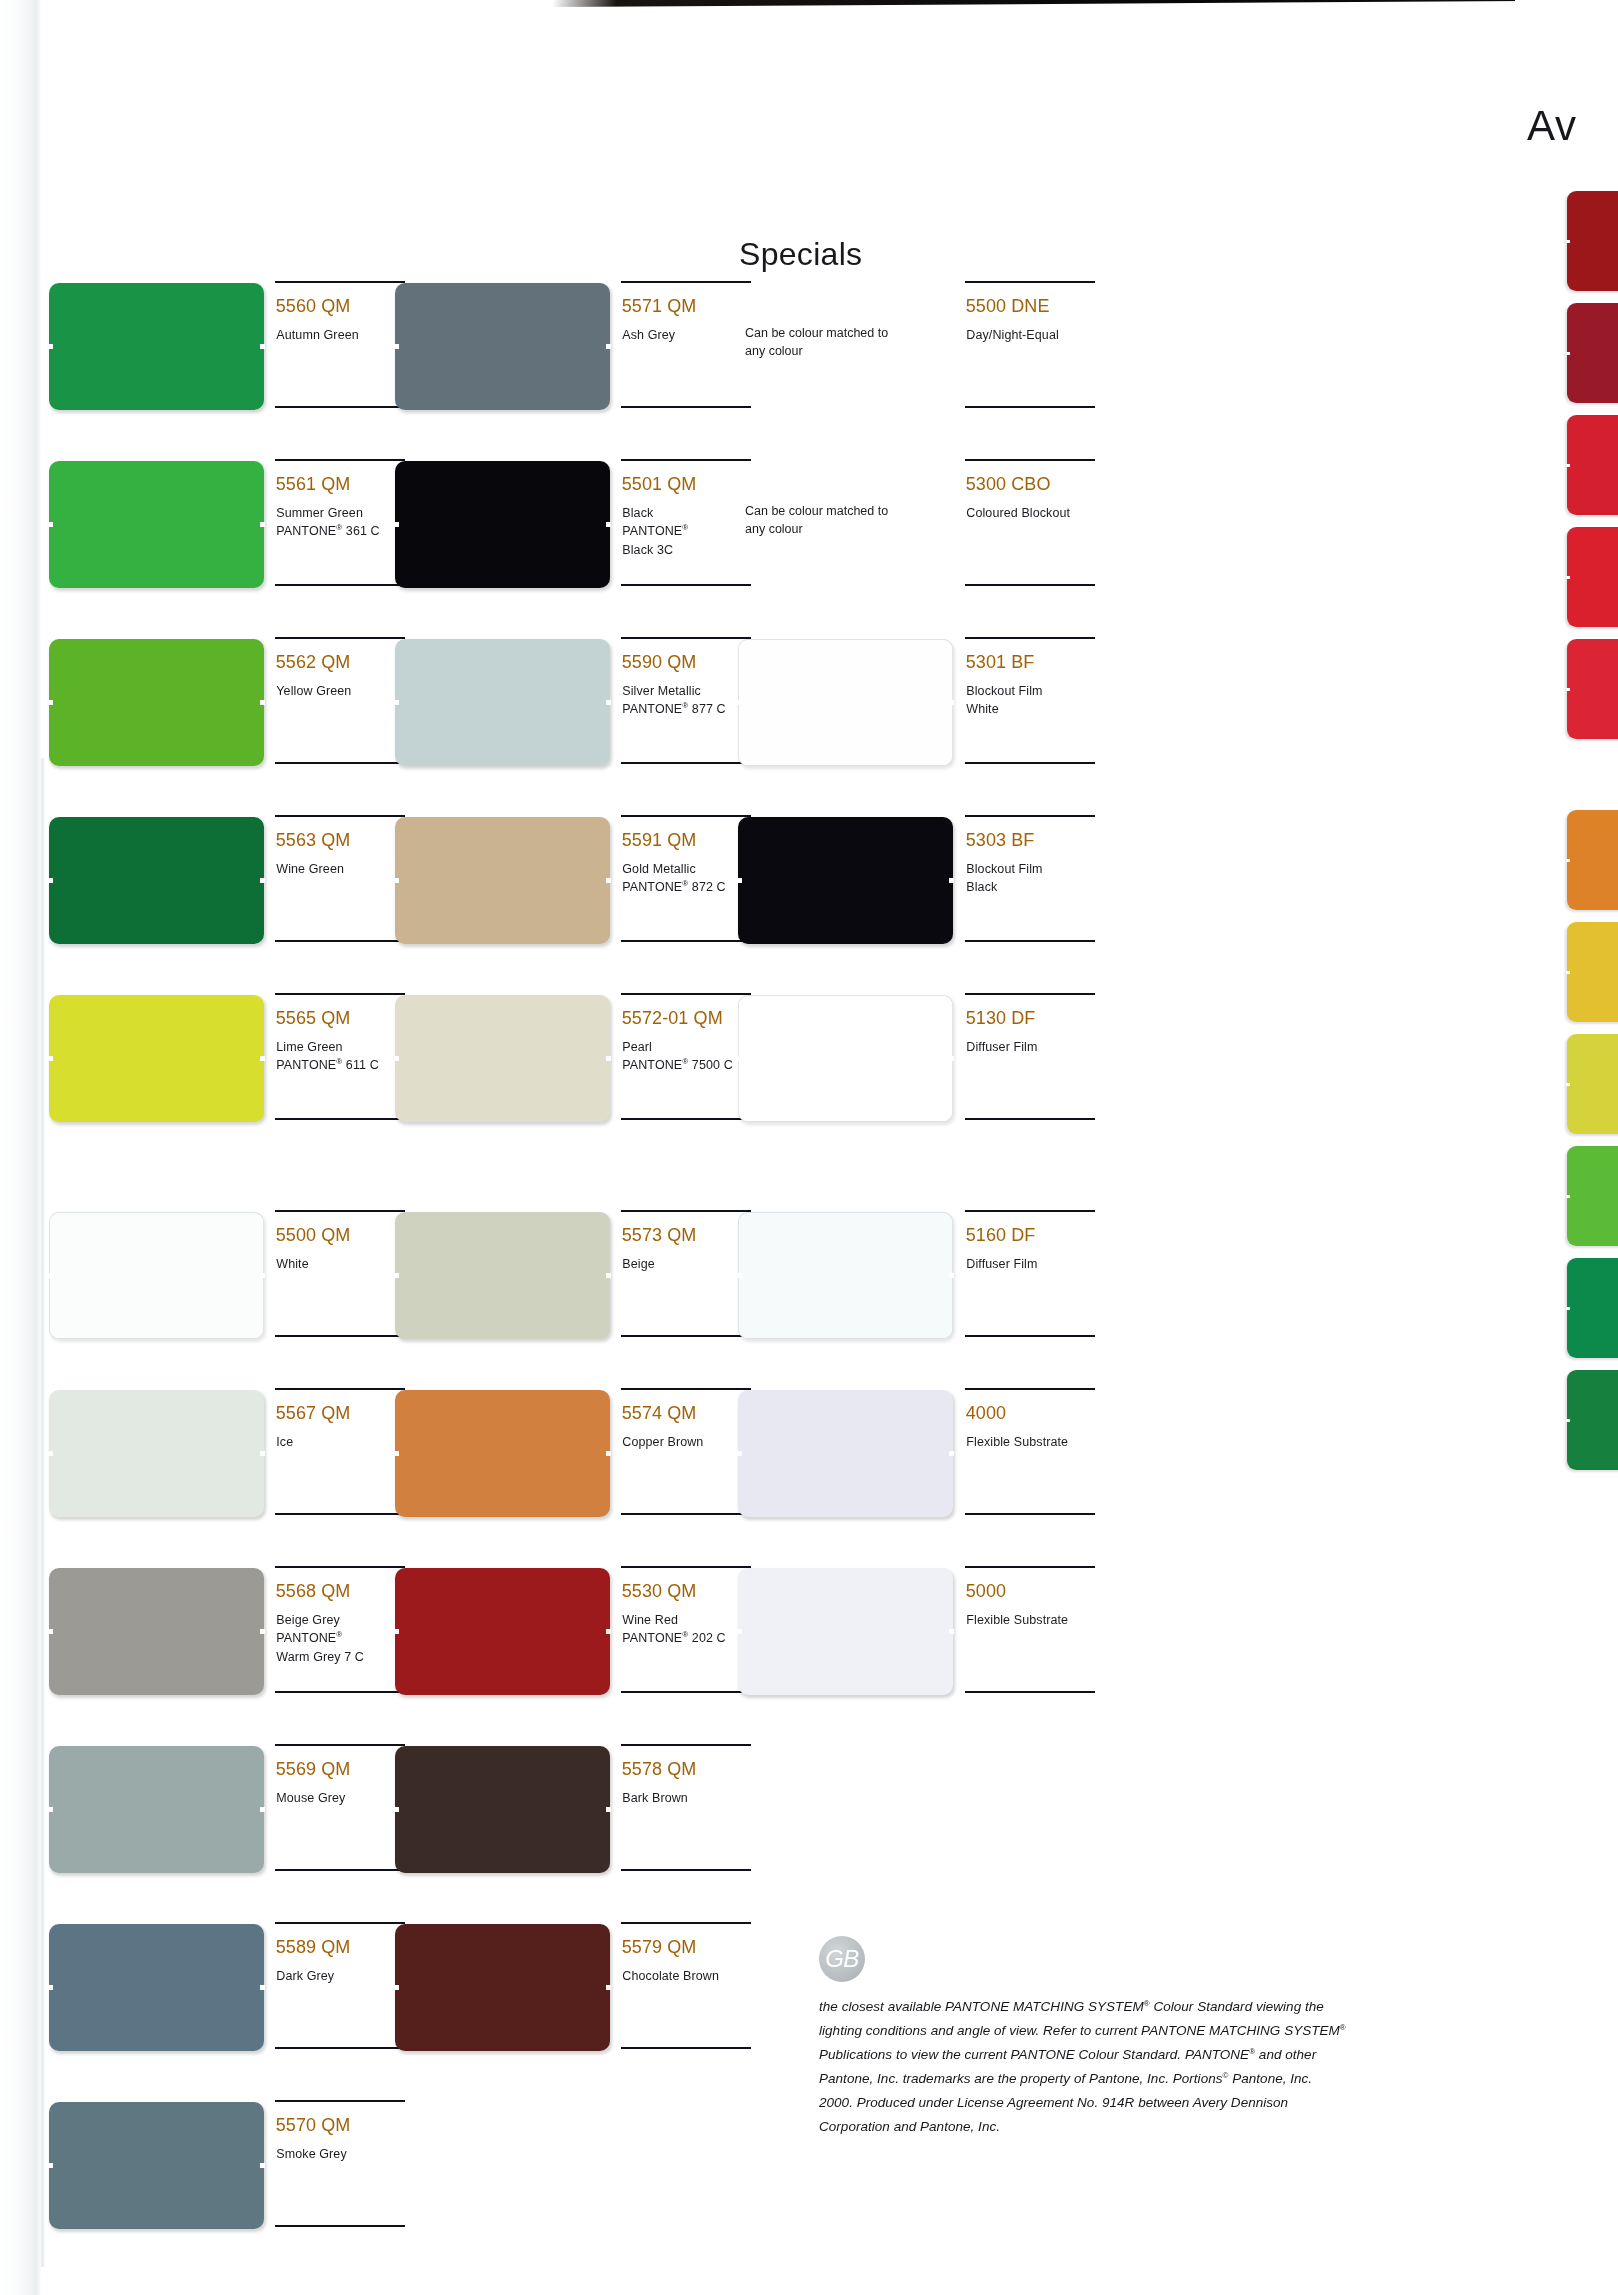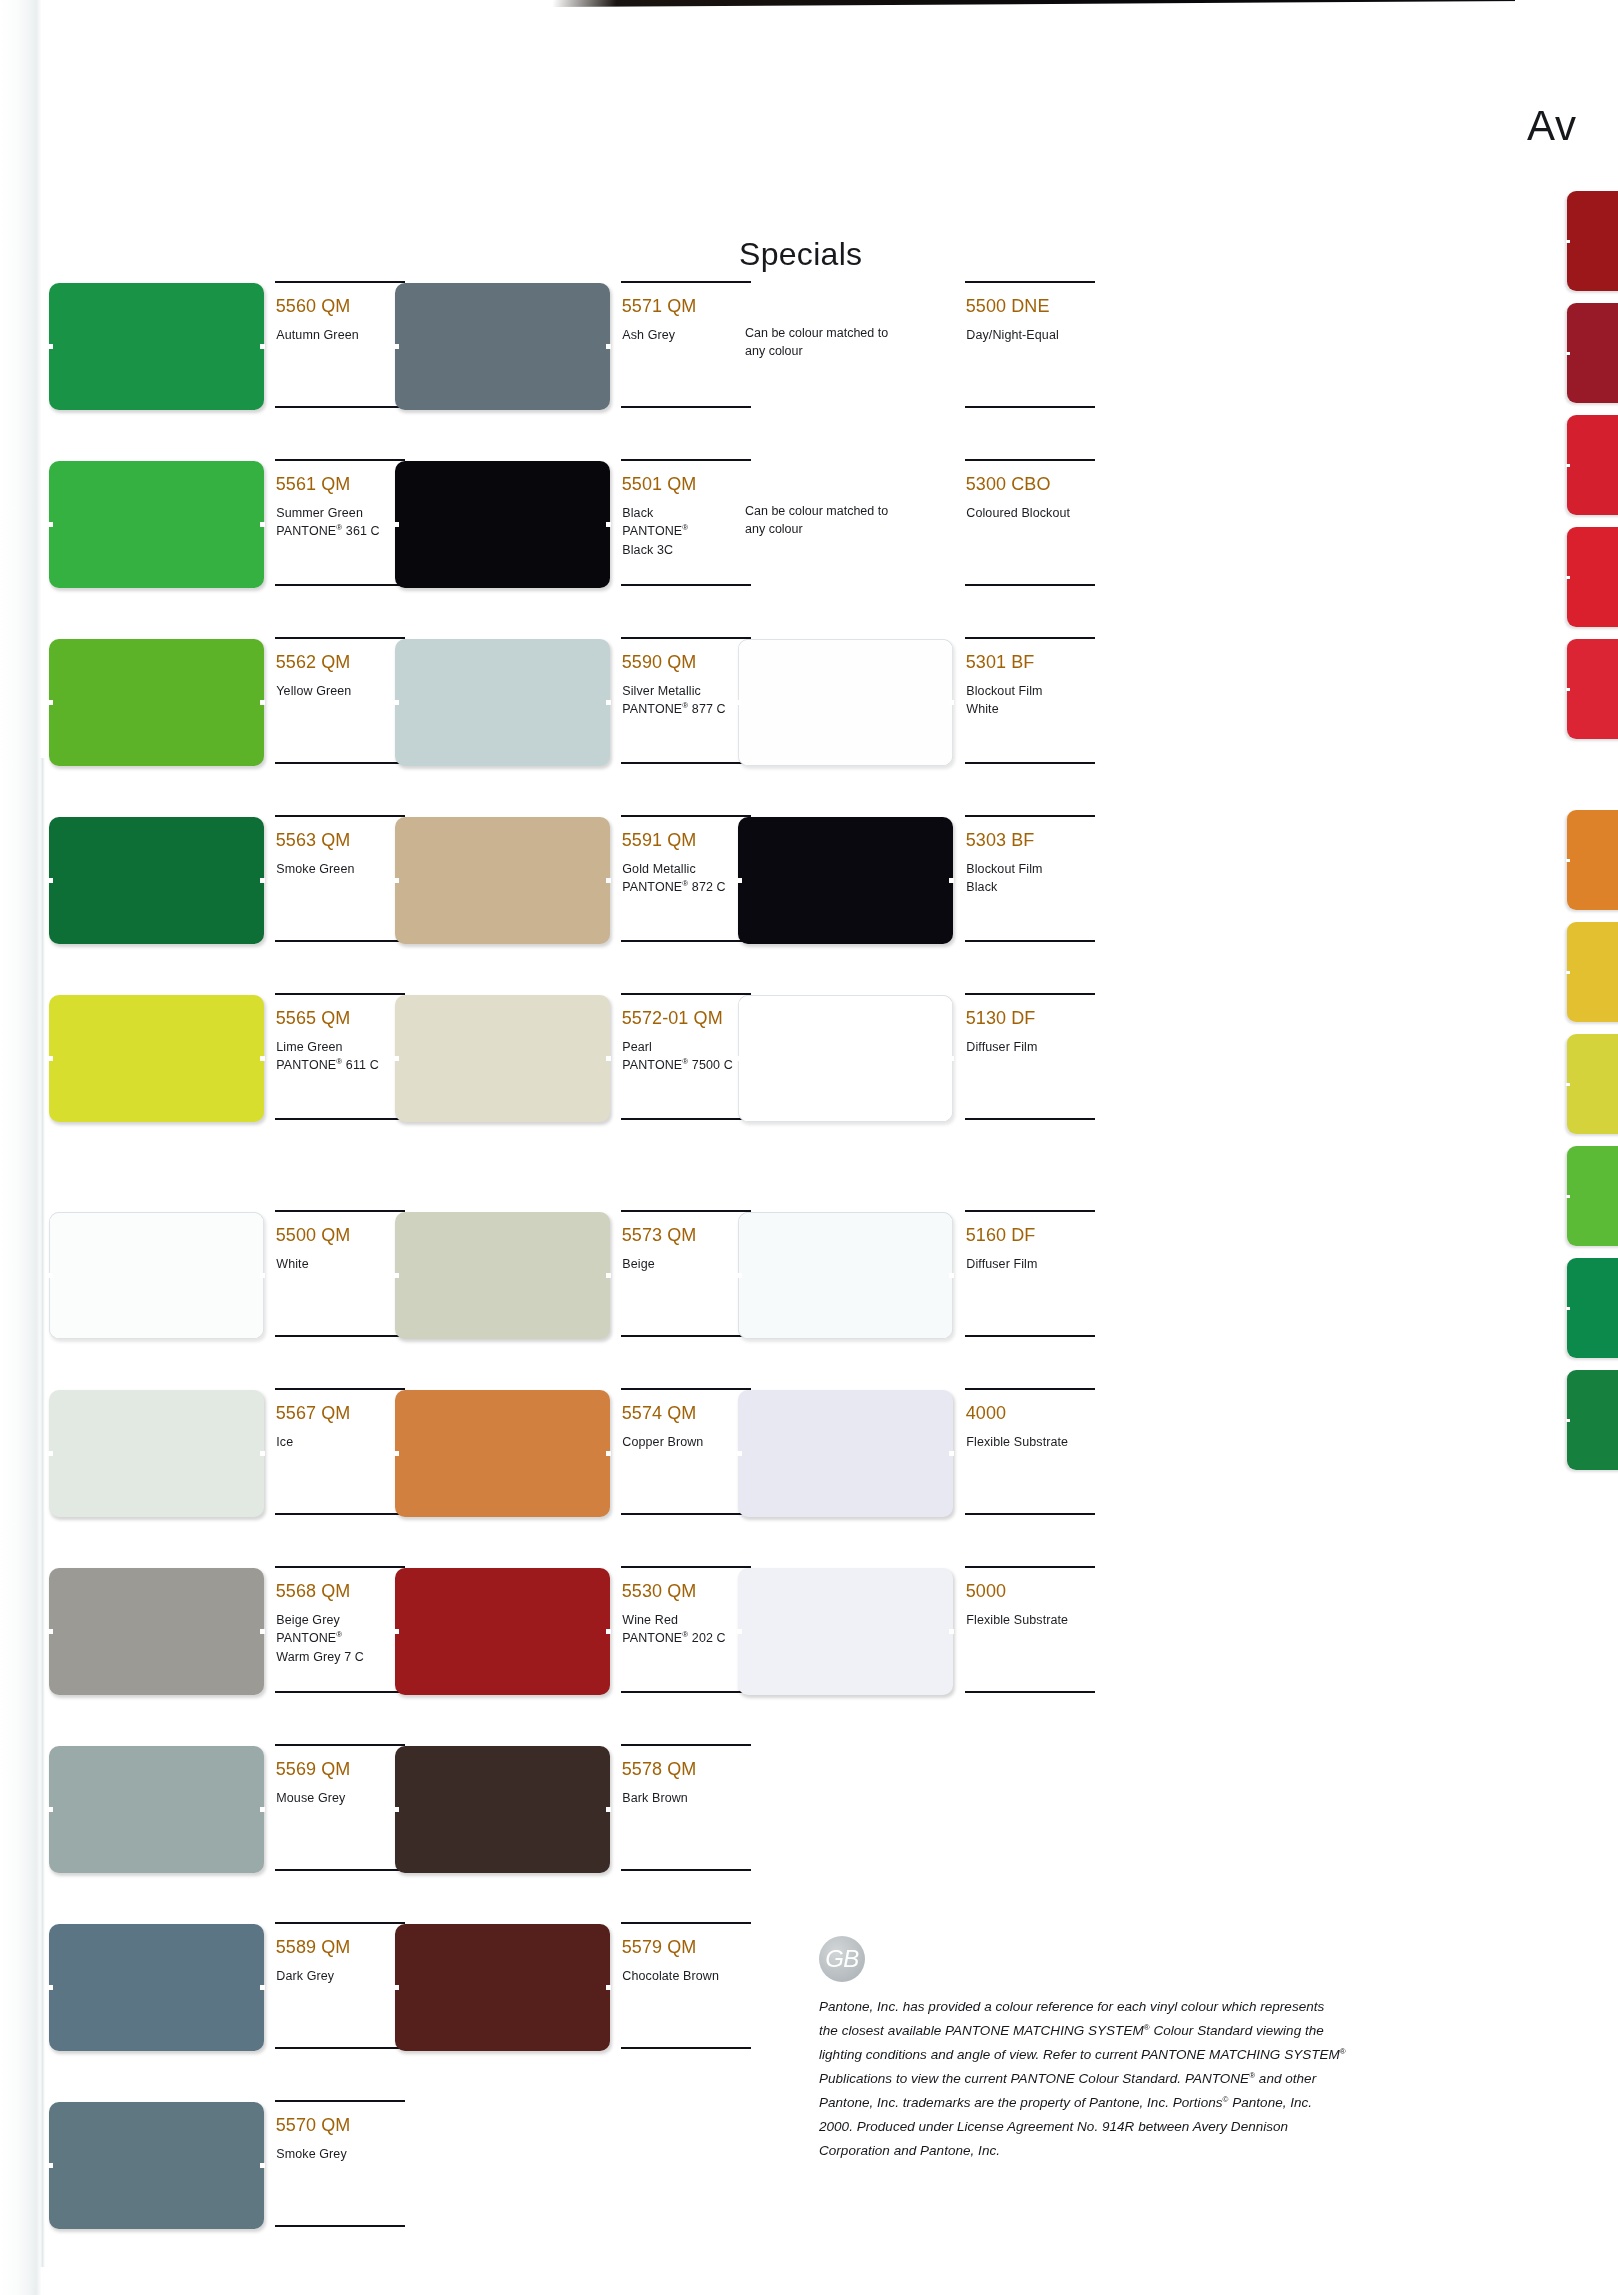--- a/index.html
+++ b/index.html
@@ -291,21 +291,21 @@
       </div>
       <div class="swatch" style="left: 49px; top: 817px; background: rgb(13, 110, 54);">
         <span class="notch-l"></span>
         <span class="notch-r"></span>
       </div>
       <div class="label" style="left: 275px; top: 815px;">
         <div class="rule rule-top"></div>
         <div class="rule rule-bot"></div>
         <div class="code">5563 QM</div>
         <div class="name">
-          <div>Smoke Green</div>
+          <div>Wine Green</div>
         </div>
       </div>
       <div class="swatch" style="left: 49px; top: 995px; background: rgb(216, 222, 46);">
         <span class="notch-l"></span>
         <span class="notch-r"></span>
       </div>
       <div class="label" style="left: 275px; top: 993px;">
         <div class="rule rule-top"></div>
         <div class="rule rule-bot"></div>
         <div class="code">5565 QM</div>
@@ -604,21 +604,20 @@
         <span class="notch-l"></span>
         <span class="notch-r"></span>
       </div>
       <div class="note" style="left: 745px; top: 324px;">Can be colour matched to any colour</div>
       <div class="note" style="left: 745px; top: 502px;">Can be colour matched to any colour</div>
     </div>
 
   <div class="gb-block">
     <div class="gb-badge">GB</div>
     <div class="gb-text" id="gb-text">
-        <div>Pantone, Inc. has provided a colour reference for each vinyl colour which represents</div>
         <div>the closest available PANTONE MATCHING SYSTEM<sup>®</sup> Colour Standard viewing the</div>
         <div>lighting conditions and angle of view. Refer to current PANTONE MATCHING SYSTEM<sup>®</sup></div>
         <div>Publications to view the current PANTONE Colour Standard. PANTONE<sup>®</sup> and other</div>
         <div>Pantone, Inc. trademarks are the property of Pantone, Inc. Portions<sup>©</sup> Pantone, Inc.</div>
         <div>2000. Produced under License Agreement No. 914R between Avery Dennison</div>
         <div>Corporation and Pantone, Inc.</div>
       </div>
   </div>
 
   <div class="next-page">

